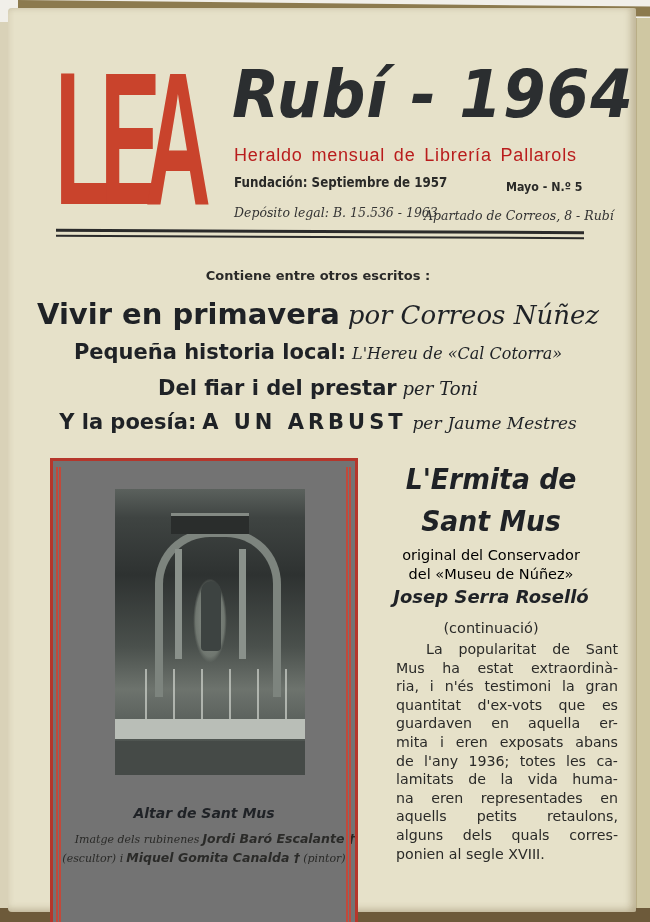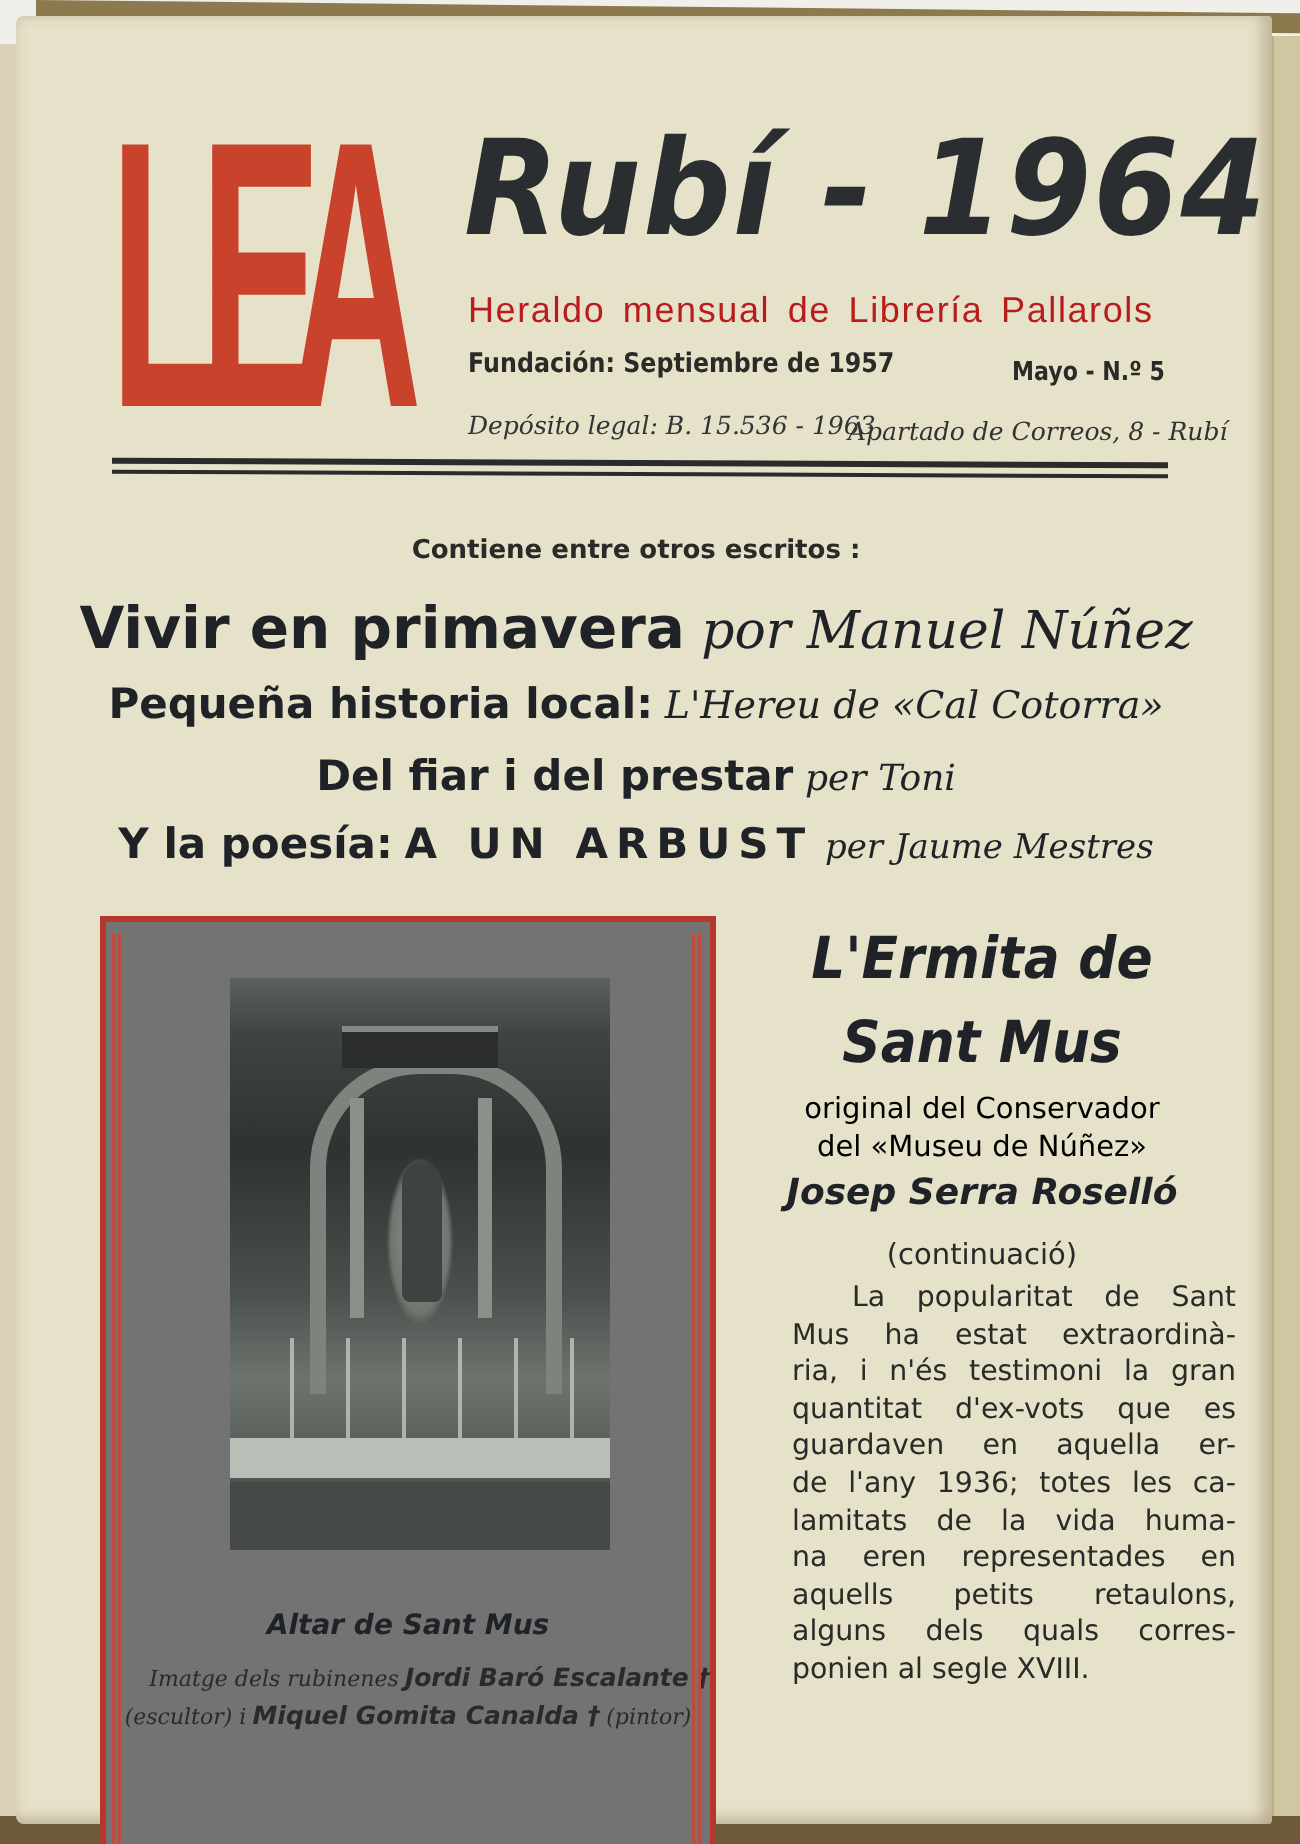--- a/index.html
+++ b/index.html
@@ -40,21 +40,21 @@
     .rule2 { position: absolute; left: 56px; top: 236px; width: 528px; height: 2px; background: #2b2b2b; transform: rotate(0.25deg); }
 
     
     .contains { position: absolute; left: 0; top: 268px; width: 636px; text-align: center; font-size: 13px; font-weight: bold; color: #2a2a28; font-family: "DejaVu Sans", sans-serif; }
     .cline { position: absolute; left: 0; width: 636px; text-align: center; color: #1f2226; white-space: nowrap; }
     .cline .sans { font-family: "DejaVu Sans", sans-serif; font-weight: bold; }
     .cline .script { font-family: "DejaVu Serif", serif; font-style: italic; }
     .l1 { top: 297px; font-size: 29px; }
     .l1 .script { font-size: 26px; }
     .l2 { top: 340px; font-size: 21px; }
-    .l2 .script { font-size: 19px; margin-top: 48px; }
+    .l2 .script { font-size: 16px; margin-top: 48px; }
     .l3 { top: 376px; font-size: 21px; }
     .l3 .script { font-size: 18px; }
     .l4 { top: 410px; font-size: 21px; }
     .l4 .script { font-size: 17px; }
     .l4 .spaced { letter-spacing: 4px; }
 
     
     .frame {
       position: absolute; left: 50px; top: 458px; width: 308px; height: 534px;
       border: 3px solid #b5362b; box-sizing: border-box; background: #737373;
@@ -120,21 +120,21 @@
 <div class="legal">Depósito legal: B. 15.536 - 1963</div>
 <div class="address">Apartado de Correos, 8 - Rubí</div>
 <div class="rule1"></div>
 <div class="rule2"></div>
 
 <div class="contains">Contiene entre otros escritos :</div>
 
 <div class="cline l1">
   <span class="sans">Vivir en primavera</span>
   <span class="script">por</span>
-  <span class="script">Manuel Núñez</span>
+  <span class="script">Correos Núñez</span>
 </div>
 <div class="cline l2">
   <span class="sans">Pequeña historia local:</span>
   <span class="script">L'Hereu de «Cal Cotorra»</span>
 </div>
 <div class="cline l3">
   <span class="sans">Del fiar i del prestar</span>
   <span class="script">per</span>
   <span class="script">Toni</span>
 </div>
@@ -177,19 +177,20 @@
   <div>del «Museu de Núñez»</div>
 </div>
 <div class="art-author">Josep Serra Roselló</div>
 <div class="art-cont">(continuació)</div>
 <div class="art-body">
   <div class="first">La popularitat de Sant</div>
   <div>Mus ha estat extraordinà-</div>
   <div>ria, i n'és testimoni la gran</div>
   <div>quantitat d'ex-vots que es</div>
   <div>guardaven en aquella er-</div>
+  <div>mita i eren exposats abans</div>
   <div>de l'any 1936; totes les ca-</div>
   <div>lamitats de la vida huma-</div>
   <div>na eren representades en</div>
   <div>aquells petits retaulons,</div>
   <div>alguns dels quals corres-</div>
   <div class="last">ponien al segle XVIII.</div>
 </div>
 
 </body></html>

